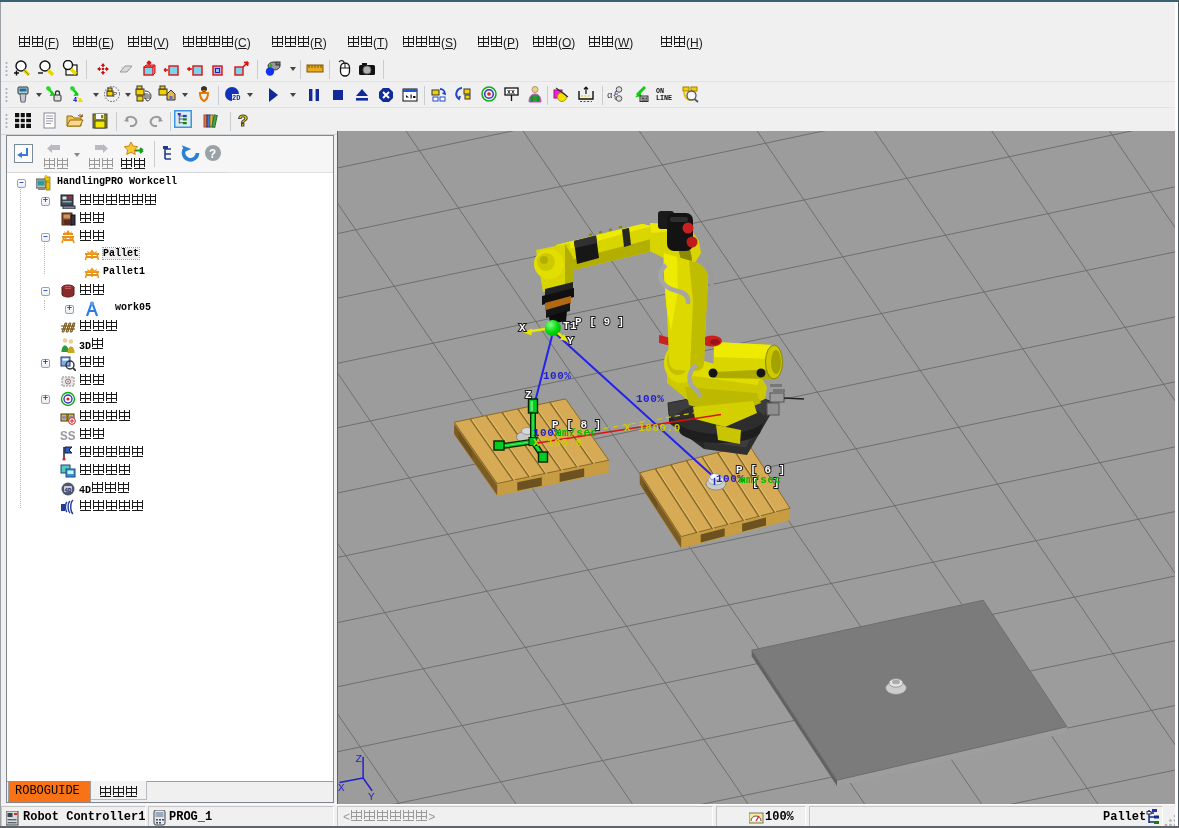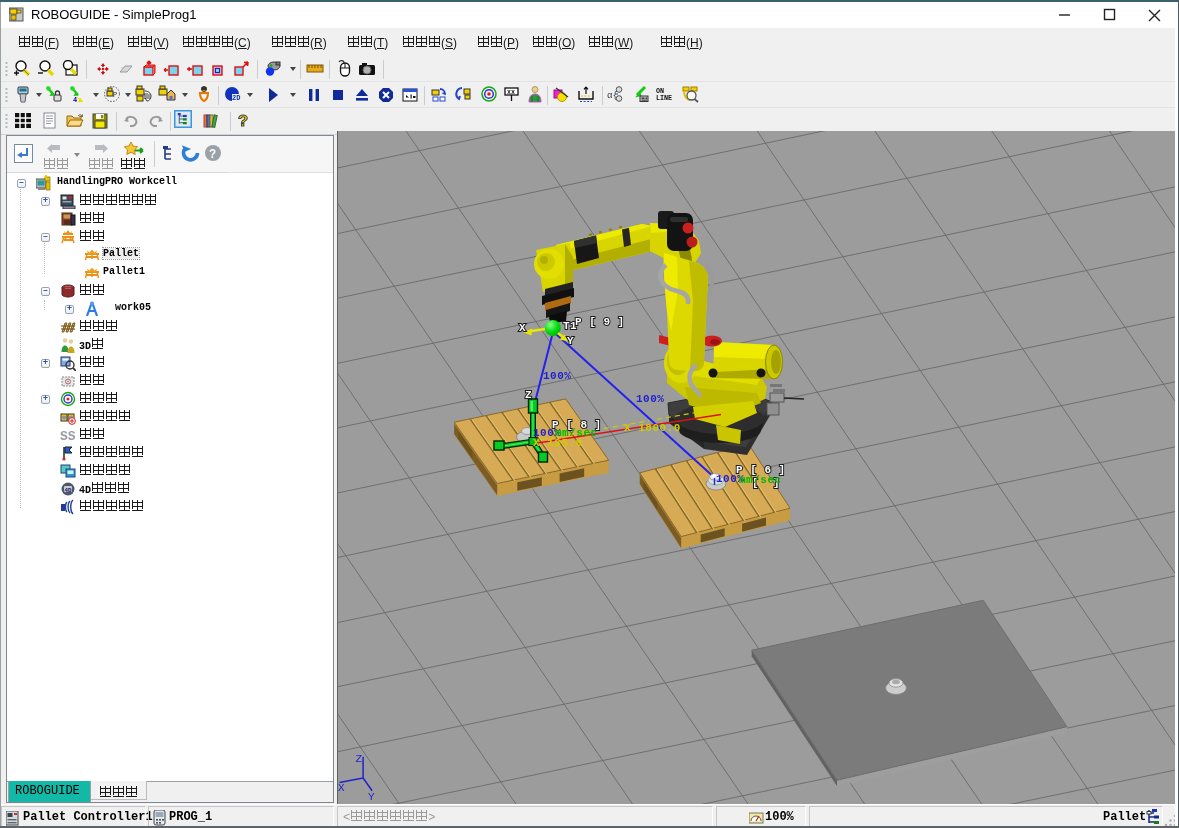--- a/index.html
+++ b/index.html
@@ -37,34 +37,20 @@
 .ticon{position:absolute;width:16px;height:16px}
 .tlbl{position:absolute;top:1px;letter-spacing:0px}
 #tabs{position:absolute;left:0;top:645px;width:326px;height:21px;background:#f0f0f0}
 #status{position:absolute;left:0;top:804px;width:1179px;height:24px;background:#f0f0f0;border-top:1px solid #fff;
  font-family:"Liberation Mono",monospace;font-size:12px;font-weight:bold;color:#000}
 .scell{position:absolute;top:1px;height:21px;border:1px solid #c6c6c6;border-right-color:#fff;border-bottom-color:#fff}
 svg text{font-family:"Liberation Mono",monospace}
 </style></head>
 <body>
 <div id="win">
-<div id="titlebar">
- <svg class="abs" style="left:9px;top:7px" width="15" height="15">
-        <rect x="0" y="1" width="14" height="13" fill="#c8c8c8" stroke="#555"></rect>
-        <rect x="1" y="2" width="7" height="5" fill="#f5d000" stroke="#222" stroke-width=".6"></rect>
-        <rect x="8" y="3" width="4" height="3" fill="#f5d000" stroke="#222" stroke-width=".6"></rect>
-        <rect x="2" y="8" width="5" height="5" fill="#e8c000" stroke="#222" stroke-width=".6"></rect>
-      </svg>
- <span class="txt">ROBOGUIDE - SimpleProg1</span>
- <svg class="abs" style="left:1055px;top:0" width="110" height="28">
-  <line x1="4" y1="15" x2="15" y2="15" stroke="#222" stroke-width="1.4"></line>
-  <rect x="49.5" y="9.5" width="10" height="10" fill="none" stroke="#222" stroke-width="1.4"></rect>
-  <path d="M94 10 L105 21 M105 10 L94 21" stroke="#222" stroke-width="1.4"></path>
- </svg>
-</div>
 <div id="menubar">
  <span class="mi" style="left:18px"><span class="c"></span><span class="c"></span>(<u>F</u>)</span>
  <span class="mi" style="left:72px"><span class="c"></span><span class="c"></span>(<u>E</u>)</span>
  <span class="mi" style="left:127px"><span class="c"></span><span class="c"></span>(<u>V</u>)</span>
  <span class="mi" style="left:182px"><span class="c"></span><span class="c"></span><span class="c"></span><span class="c"></span>(<u>C</u>)</span>
  <span class="mi" style="left:271px"><span class="c"></span><span class="c"></span><span class="c"></span>(<u>R</u>)</span>
  <span class="mi" style="left:347px"><span class="c"></span><span class="c"></span>(<u>T</u>)</span>
  <span class="mi" style="left:402px"><span class="c"></span><span class="c"></span><span class="c"></span>(<u>S</u>)</span>
  <span class="mi" style="left:477px"><span class="c"></span><span class="c"></span>(<u>P</u>)</span>
  <span class="mi" style="left:532px"><span class="c"></span><span class="c"></span>(<u>O</u>)</span>
@@ -552,36 +538,36 @@
 <div class="trow" style="left:0;top:325px">
  <svg class="ticon" style="left:53px;top:0">
             <rect x="1" y="5" width="4" height="7" fill="#223a9a"></rect>
             <path d="M7 3c-2 1.5-2 8.5 0 10M10 2c-2.5 2-2.5 10 0 12M13 1c-3 2.5-3 11.5 0 14" stroke="#223a9a" stroke-width="1.4" fill="none"></path>
           </svg>
  <span class="tlbl" style="left:72px"><span class="c"></span><span class="c"></span><span class="c"></span><span class="c"></span><span class="c"></span></span>
 </div>
 </div>
 <div id="tabs">
  <div class="abs" style="left:0;top:0;width:326px;height:1px;background:#9aa0a6"></div>
- <div class="abs" style="left:1px;top:0;width:83px;height:21px;background:#14b8a6;border:1px solid #9aa0a6;border-top:none;border-bottom:none;
+ <div class="abs" style="left:1px;top:0;width:83px;height:21px;background:#f97316;border:1px solid #9aa0a6;border-top:none;border-bottom:none;
   font-family:'Liberation Mono',monospace;font-size:12px;padding:3px 0 0 6px">ROBOGUIDE</div>
  <div class="abs" style="left:84px;top:0;width:56px;height:19px;background:#f2f2f2;border:1px solid #b8bcc0;border-left:none;border-top:none;padding:2px 0 0 8px"><span class="c"></span><span class="c"></span><span class="c"></span></div>
 </div>
 </div>
 
 <div id="status">
  <div class="scell" style="left:1px;width:145px"></div>
  <svg class="abs" style="left:6px;top:6px" width="13" height="15">
         <rect x="0" y="0" width="12" height="14" fill="#d8d8d8" stroke="#444"></rect>
         <rect x="1.5" y="2" width="5" height="4" fill="#345"></rect>
         <rect x="8" y="2" width="3" height="2" fill="#c33"></rect>
         <rect x="1.5" y="8" width="9" height="1.4" fill="#567"></rect>
         <rect x="1.5" y="11" width="9" height="1.4" fill="#567"></rect>
       </svg>
- <span class="abs" style="left:23px;top:5px">Pallet Controller1</span>
+ <span class="abs" style="left:23px;top:5px">Robot Controller1</span>
  <div class="scell" style="left:148px;width:186px"></div>
  <svg class="abs" style="left:153px;top:5px" width="13" height="16">
         <rect x="1" y="0" width="11" height="15" rx="2" fill="#e8e8e8" stroke="#445"></rect>
         <rect x="2.5" y="2" width="8" height="5" fill="#9ab"></rect>
         <rect x="3" y="9" width="2" height="1.6" fill="#456"></rect>
         <rect x="6" y="9" width="2" height="1.6" fill="#456"></rect>
         <rect x="9" y="9" width="2" height="1.6" fill="#456"></rect>
         <rect x="3" y="12" width="2" height="1.6" fill="#456"></rect>
         <rect x="6" y="12" width="2" height="1.6" fill="#456"></rect>
       </svg>

